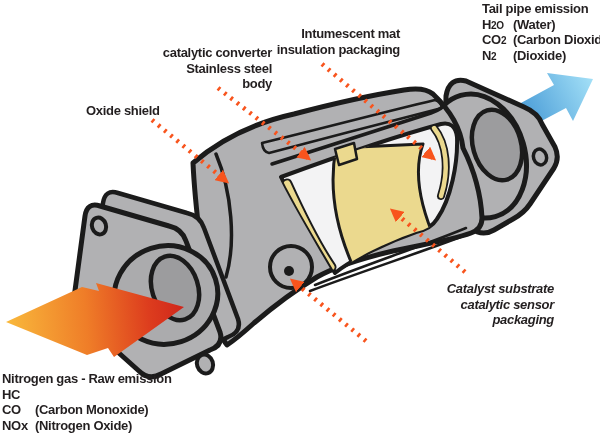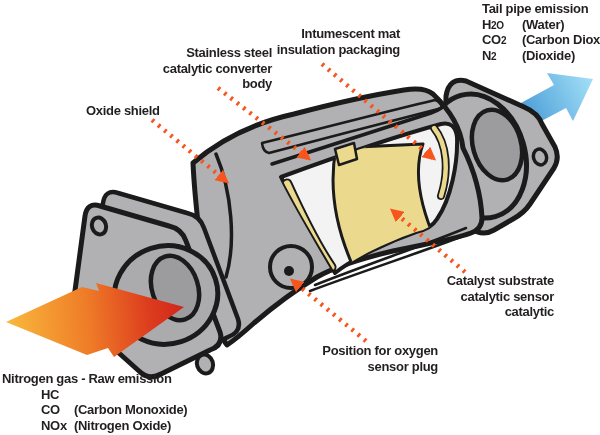--- a/index.html
+++ b/index.html
@@ -7,22 +7,22 @@
     position:relative;width:600px;height:435px;background:#ffffff;overflow:hidden;
     font-family:"Liberation Sans","DejaVu Sans",sans-serif;
   }
   .stage svg{position:absolute;left:0;top:0;}
   .label{
     position:absolute;font-size:13px;font-weight:700;color:#231f20;
     line-height:1.2;letter-spacing:-0.3px;white-space:nowrap;
   }
   .center{text-align:right;}
   .block .row{display:flex;}
-  .col-t{display:inline-block;width:40px;}
-  .col-e{display:inline-block;width:33px;margin-left:39px;}
+  .col-t{display:inline-block;width:31px;}
+  .col-e{display:inline-block;width:33px;}
   .sub{font-size:10px;}
 </style>
 </head>
 <body>
 
 <div class="stage">
 
   <svg width="600" height="435" viewBox="0 0 600 435">
     <defs>
       <linearGradient id="gradExhaust" gradientUnits="userSpaceOnUse" x1="6" y1="322" x2="184" y2="307">
@@ -88,22 +88,22 @@
     <g fill="none" stroke="#f8541d" stroke-width="4.5" stroke-dasharray="2.5 5.5">
       <line x1="152" y1="120" x2="226" y2="181" marker-end="url(#ah)"></line>
       <line x1="218" y1="88" x2="308" y2="158" marker-end="url(#ah)"></line>
       <line x1="322" y1="64" x2="433" y2="158" marker-end="url(#ah)"></line>
       <line x1="465" y1="272" x2="393" y2="211" marker-end="url(#ah)"></line>
       <line x1="366" y1="341" x2="293" y2="281" marker-end="url(#ah)"></line>
     </g>
   </svg>
 
   <div class="label center" style="left:128px;top:45px;width:144px;">
+    <div>catalytic converter</div>
     <div>Stainless steel</div>
-    <div>catalytic converter</div>
     <div>body</div>
   </div>
 
   <div class="label center" style="left:240px;top:26px;width:160px;">
     <div>Intumescent mat</div>
     <div>insulation packaging</div>
   </div>
 
   <div class="label" style="left:86px;top:103px;">Oxide shield</div>
 
@@ -116,30 +116,26 @@
     <div class="row">
       <span class="col-t"><span>CO</span><span class="sub">2</span><span class="sub"></span></span>
       <span>(Carbon Dioxide)</span>
     </div>
     <div class="row">
       <span class="col-t"><span>N</span><span class="sub">2</span><span class="sub"></span></span>
       <span>(Dioxide)</span>
     </div>
   </div>
 
-  <div class="label center" style="left:406px;top:273px;width:148px;">
+  <div class="label center" style="left:406px;top:281px;width:148px;font-style:italic;">
     <div>Catalyst substrate</div>
     <div>catalytic sensor</div>
-    <div>catalytic</div>
+    <div>packaging</div>
   </div>
 
-  <div class="label center" style="left:304px;top:343px;width:134px;">
-    <div>Position for oxygen</div>
-    <div>sensor plug</div>
-  </div>
 
   <div class="label block" style="left:2px;top:371px;">
     <div>Nitrogen gas - Raw emission</div>
     <div class="row">
       <span class="col-e">HC</span>
     </div>
     <div class="row">
       <span class="col-e">CO</span>
       <span>(Carbon Monoxide)</span>
     </div>

